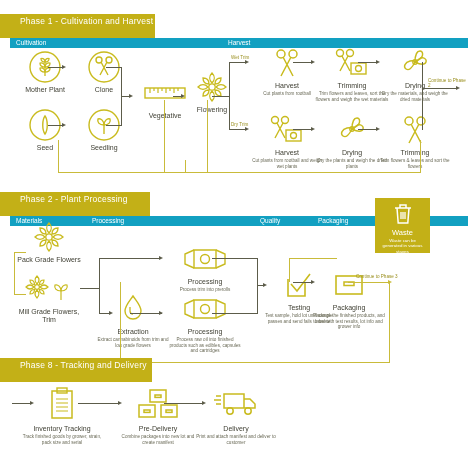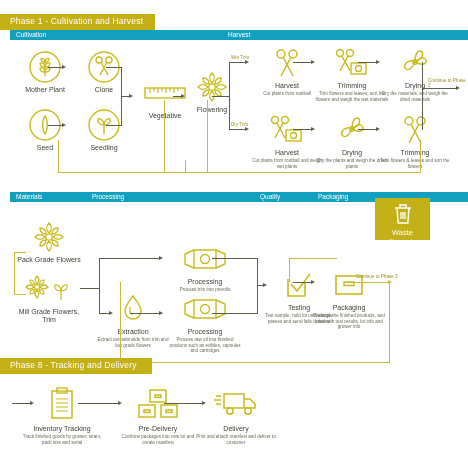--- a/index.html
+++ b/index.html
@@ -1,20 +1,20 @@
 <!DOCTYPE html>
 <html><head>
 <meta charset="utf-8">
 <style>
   html,body{margin:0;padding:0;background:#fff;}
   body{width:468px;height:473px;position:relative;overflow:hidden;
        font-family:"Liberation Sans",sans-serif;color:#4a4a3c;}
   .phase{position:absolute;left:0;width:468px;}
-  .banner{height:16px;background:#c3b017;color:#fff;font-size:8.5px;
-          line-height:14px;padding-left:10px;box-sizing:border-box;
+  .banner{height:24px;background:#c3b017;color:#fff;font-size:8.5px;
+          line-height:14px;padding-left:20px;box-sizing:border-box;
           letter-spacing:.2px;width:155px;}
   .banner.p2{width:150px;}
   .banner.p3{width:152px;}
   .colbar{height:10px;background:#12a0c1;position:relative;width:458px;margin-left:10px;}
   .colbar span{position:absolute;color:#fff;font-size:6.5px;line-height:10px;top:0;}
   .node{position:absolute;text-align:center;width:74px;}
   .node .ttl{font-size:7px;color:#3f3f33;line-height:8.2px;margin-top:2px;}
   .node .dsc{font-size:4.6px;color:#6b6b58;line-height:5.6px;margin-top:1px;}
   .ico{height:34px;display:flex;align-items:center;justify-content:center;}
   .ico svg{display:block;}
@@ -225,20 +225,21 @@
 <div class="ln y" style="left:164px;top:100px;width:1px;height:72px"></div>
 <div class="ln y" style="left:207px;top:100px;width:1px;height:72px"></div>
 <div class="ln y" style="left:164px;top:172px;width:44px;height:1px"></div>
 <div class="ln y" style="left:185px;top:160px;width:1px;height:12px"></div>
 <div class="ln y" style="left:58px;top:140px;width:1px;height:32px"></div>
 <div class="ln y" style="left:58px;top:172px;width:107px;height:1px"></div>
 <div class="ln y" style="left:420px;top:140px;width:1px;height:32px"></div>
 <div class="ln y" style="left:207px;top:172px;width:214px;height:1px"></div>
 
 <div class="phase" style="top:192px">
+  <div class="banner p2">Phase 2 - Plant Processing</div>
   <div class="colbar">
     <span style="left:6px">Materials</span>
     <span style="left:82px">Processing</span>
     <span style="left:250px">Quality</span>
     <span style="left:308px">Packaging</span>
   </div>
 </div>
 
 <div class="node" style="left:12px;top:220px">
   <div class="ico">
@@ -323,21 +324,21 @@
   <div class="ico">
     <svg width="32" height="26" viewBox="0 0 32 26">
         <rect x="3" y="4" width="26" height="18" fill="none" stroke="#c9bb1e" stroke-width="1.6"></rect>
     <rect x="11" y="10" width="10" height="3.5" fill="none" stroke="#c9bb1e" stroke-width="1.5"></rect>
       </svg>
   </div>
   <div class="ttl">Packaging</div>
   <div class="dsc">Package the finished products, and label with test results, lot info and grower info</div>
 </div>
 
-<div class="wastebox" style="left:375px;top:198px;width:55px;height:42px">
+<div class="wastebox" style="left:375px;top:198px;width:55px;height:55px">
   <div style="display:flex;justify-content:center;margin-top:4px">
     <svg width="24" height="24" viewBox="0 0 24 24">
         <path d="M4 6h16M9 6V3h6v3M6 6l1.2 15h9.6L18 6" fill="none" stroke="#fff" stroke-width="1.5"></path>
     <path d="M10 10v7M12 10v7M14 10v7" stroke="#fff" stroke-width="1.3"></path>
       </svg>
   </div>
   <div class="wt">Waste</div>
   <div class="wd">Waste can be generated in various stages</div>
 </div>
 

